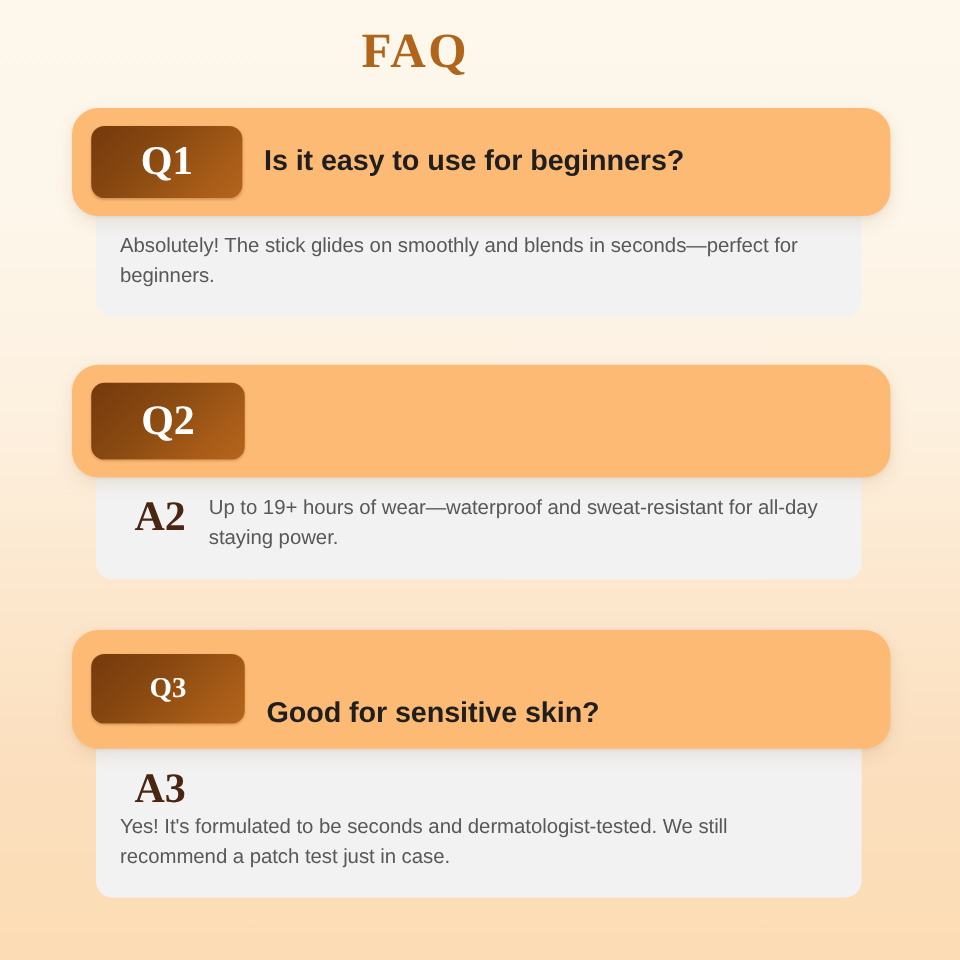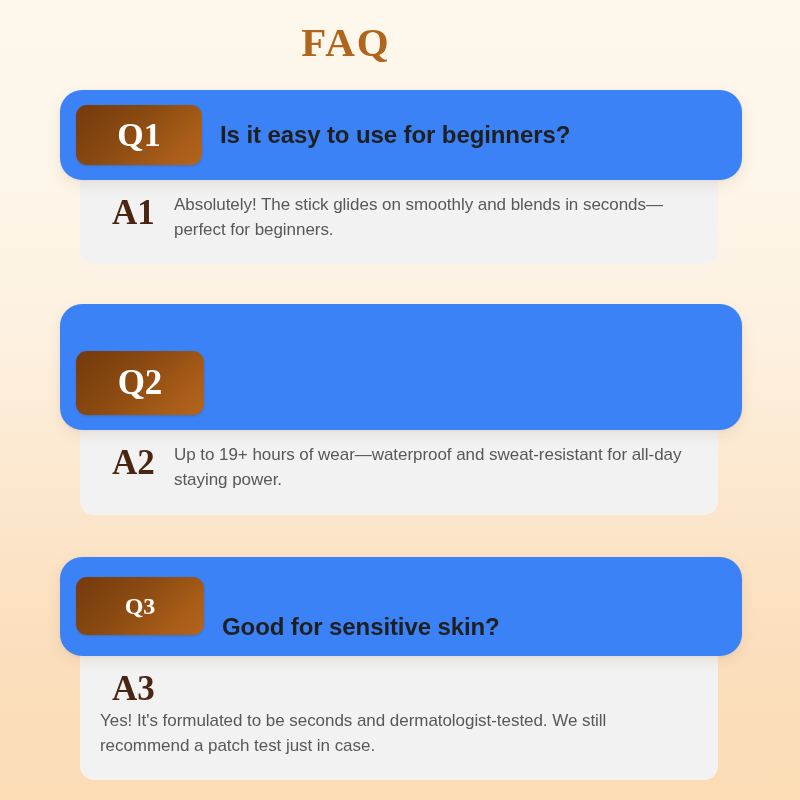--- a/index.html
+++ b/index.html
@@ -52,21 +52,21 @@
 
   .faq-block {
     position: relative;
     margin-bottom: 36px;
   }
 
   
   .q-card {
     position: relative;
     margin: 0 58px 0 60px;
-    background: #3b82f6;
+    background: #fdba74;
     border-radius: 22px;
     box-shadow: 0 5px 14px rgba(150, 105, 60, 0.13),
                 0 1px 3px rgba(150, 105, 60, 0.08);
     display: flex;
     align-items: center;
     padding: 15px 18px 15px 16px;
     box-sizing: border-box;
     z-index: 2;
   }
 
@@ -78,21 +78,21 @@
     font-family: "Liberation Serif", "DejaVu Serif", serif;
     font-weight: bold;
     text-align: center;
     display: flex;
     align-items: center;
     justify-content: center;
     box-shadow: 0 1px 2px rgba(90, 50, 15, 0.25);
   }
 
   .q-badge.size-1 { width: 126px; height: 60px; font-size: 34px; }
-  .q-badge.size-2 { width: 128px; height: 64px; font-size: 35px; margin-top: 32px; }
+  .q-badge.size-2 { width: 128px; height: 64px; font-size: 35px; }
   .q-badge.size-3 { width: 128px; height: 58px; font-size: 24px; }
 
   .q-text {
     margin-left: 18px;
     font-size: 24px;
     color: #1f1f1f;
     line-height: 1.22;
     letter-spacing: -0.1px;
   }
   .q-text.bold   { font-weight: bold; }
@@ -151,21 +151,20 @@
   <div class="faq-title">FAQ</div>
 
   <div class="faq-list">
 
     <div class="faq-block blk-1">
       <div class="q-card">
         <div class="q-badge size-1">Q1</div>
         <div class="q-text bold">Is it easy to use for beginners?</div>
       </div>
       <div class="a-panel">
-        <div class="a-label">A1</div>
         <div class="a-text">Absolutely! The stick glides on smoothly and blends in seconds—perfect for beginners.</div>
       </div>
     </div>
 
     <div class="faq-block blk-2">
       <div class="q-card">
         <div class="q-badge size-2">Q2</div>
       </div>
       <div class="a-panel">
         <div class="a-label">A2</div>

